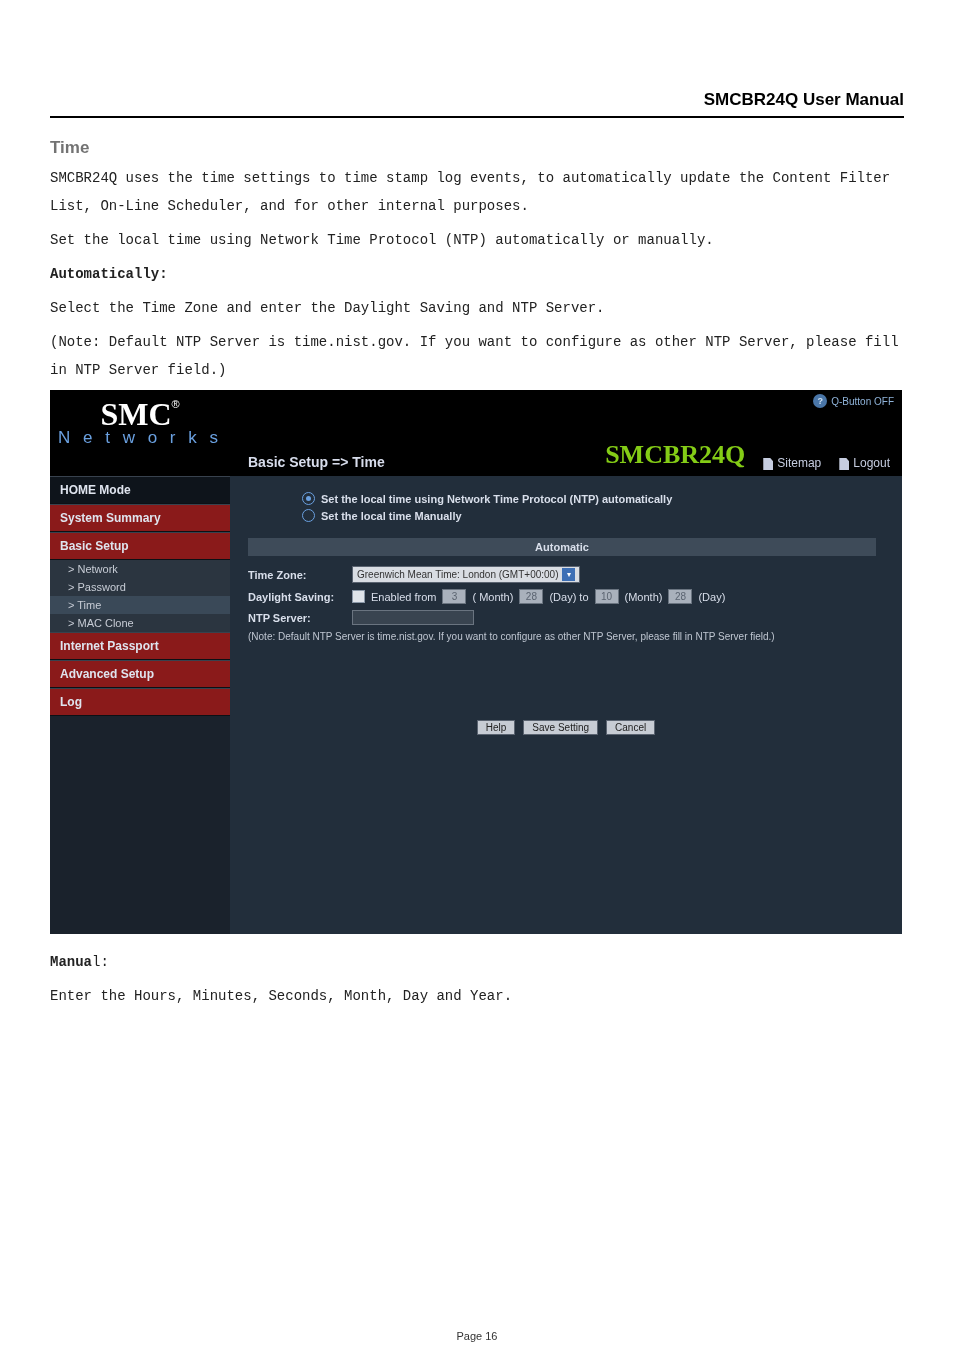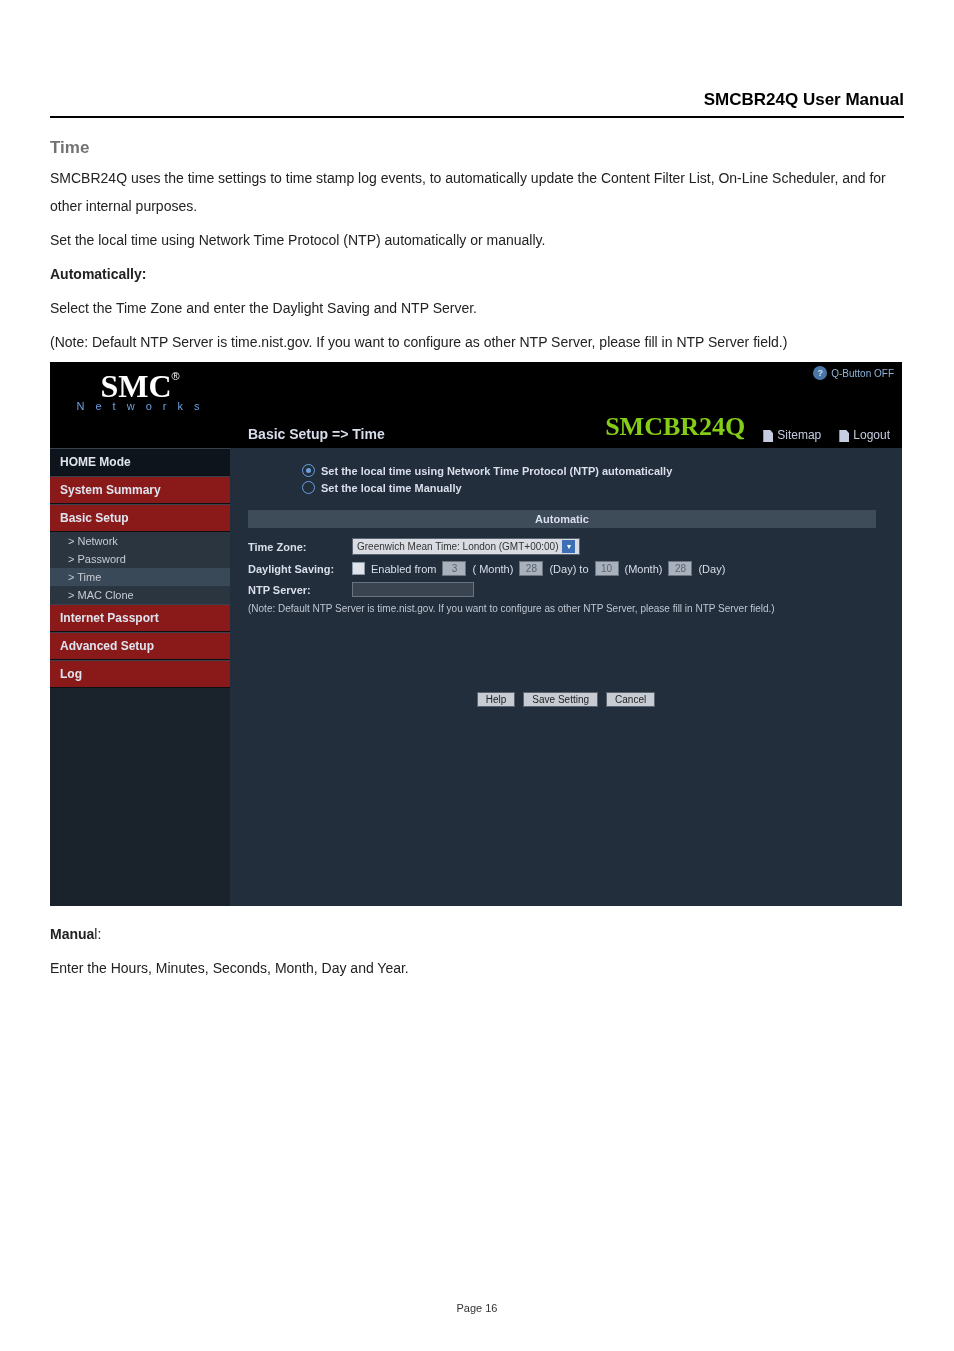--- a/index.html
+++ b/index.html
@@ -23,20 +23,21 @@
     font-size:17px;
     color:#737373;
     margin:20px 0 6px 0;
     font-weight:bold;
   }
   p.body{
     margin:6px 0;
     line-height:2;
     color:#222;
     font-size:14px;
+    font-family:Liberation Mono, monospace;
   }
   .bold{font-weight:bold;}
 
   
   .ui{
     width:852px;
     margin:6px 0 14px 0;
     font-size:11px;
     background:#fff;
   }
@@ -47,21 +48,21 @@
   .logo-cell{
     width:180px;
     background:#000;
     color:#fff;
     text-align:center;
     padding:8px 0 8px 0;
     position:relative;
   }
   .logo-big{font-size:32px;font-weight:bold;font-family:Georgia,serif;line-height:1;}
   .logo-r{font-size:11px;vertical-align:top;}
-  .logo-sub{font-size:11px;letter-spacing:4px;color:#6aa0e0;margin-top:-2px;}
+  .logo-sub{font-size:17px;letter-spacing:4px;color:#6aa0e0;margin-top:-2px;}
   .banner{
     flex:1;
     background:#000;
     color:#d5d9e6;
     position:relative;
   }
   .qbtn{
     position:absolute; top:4px; right:8px;
     color:#8fb3d9; font-size:10px; display:flex; align-items:center; gap:4px;
   }

